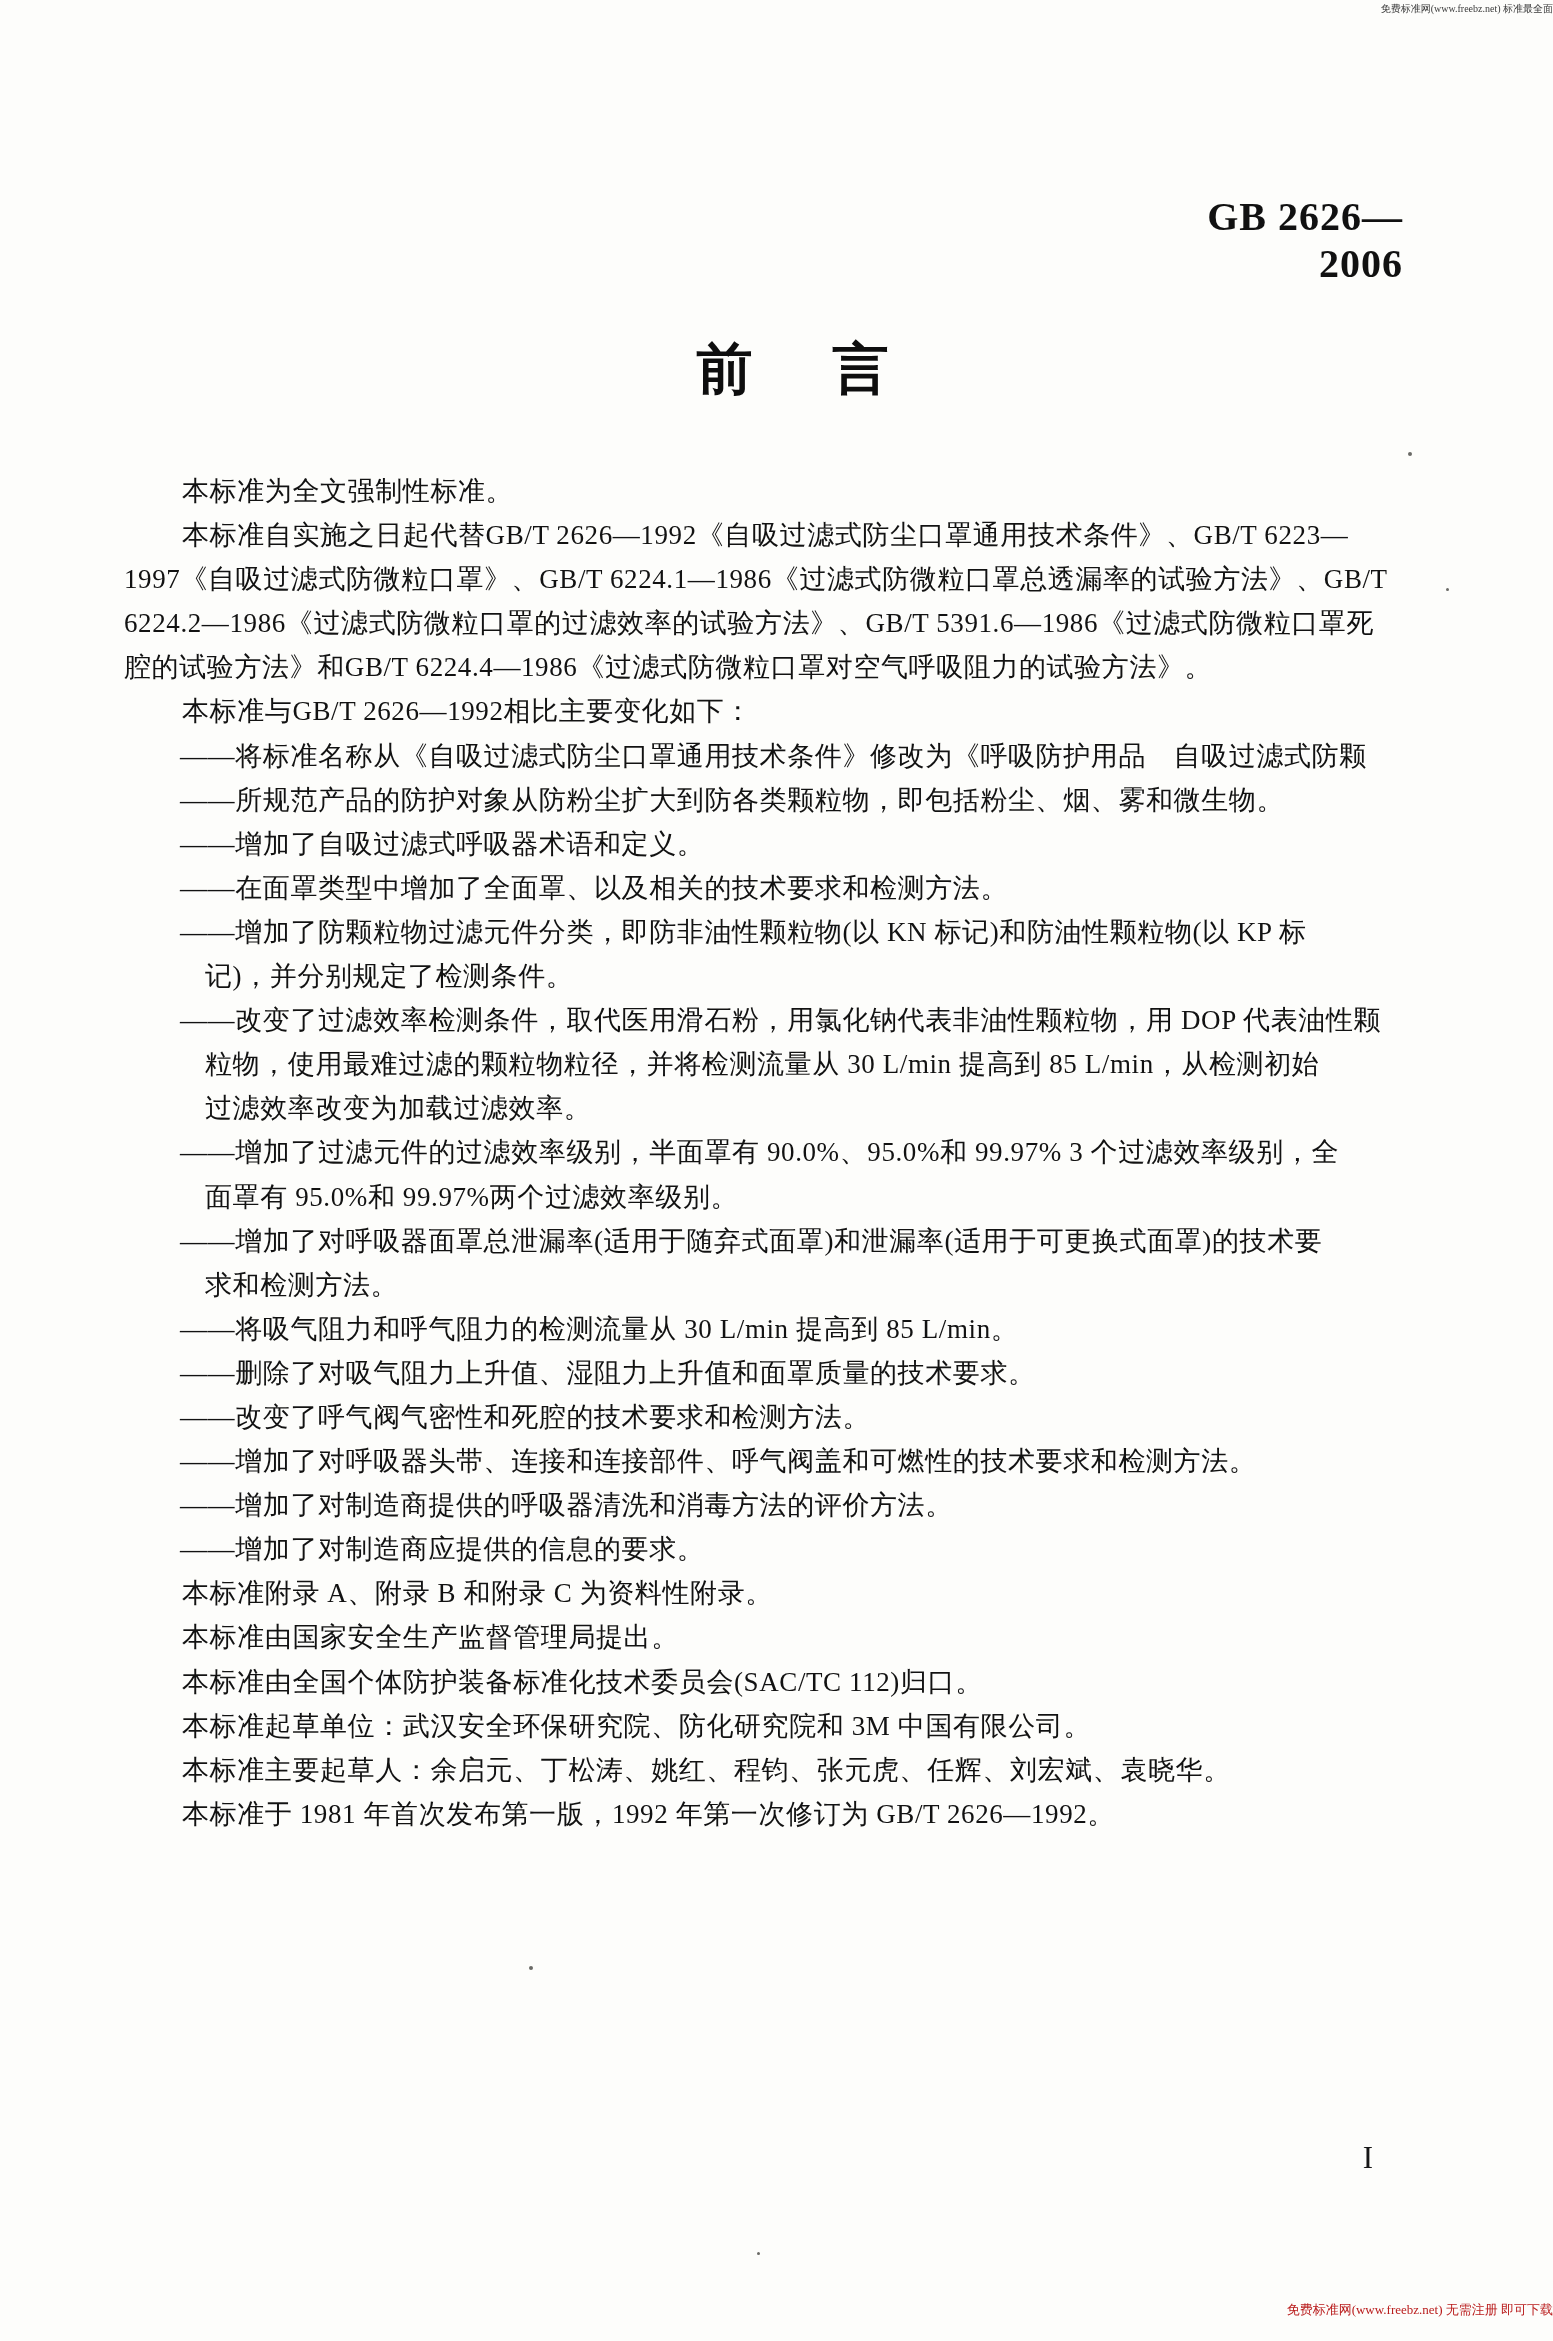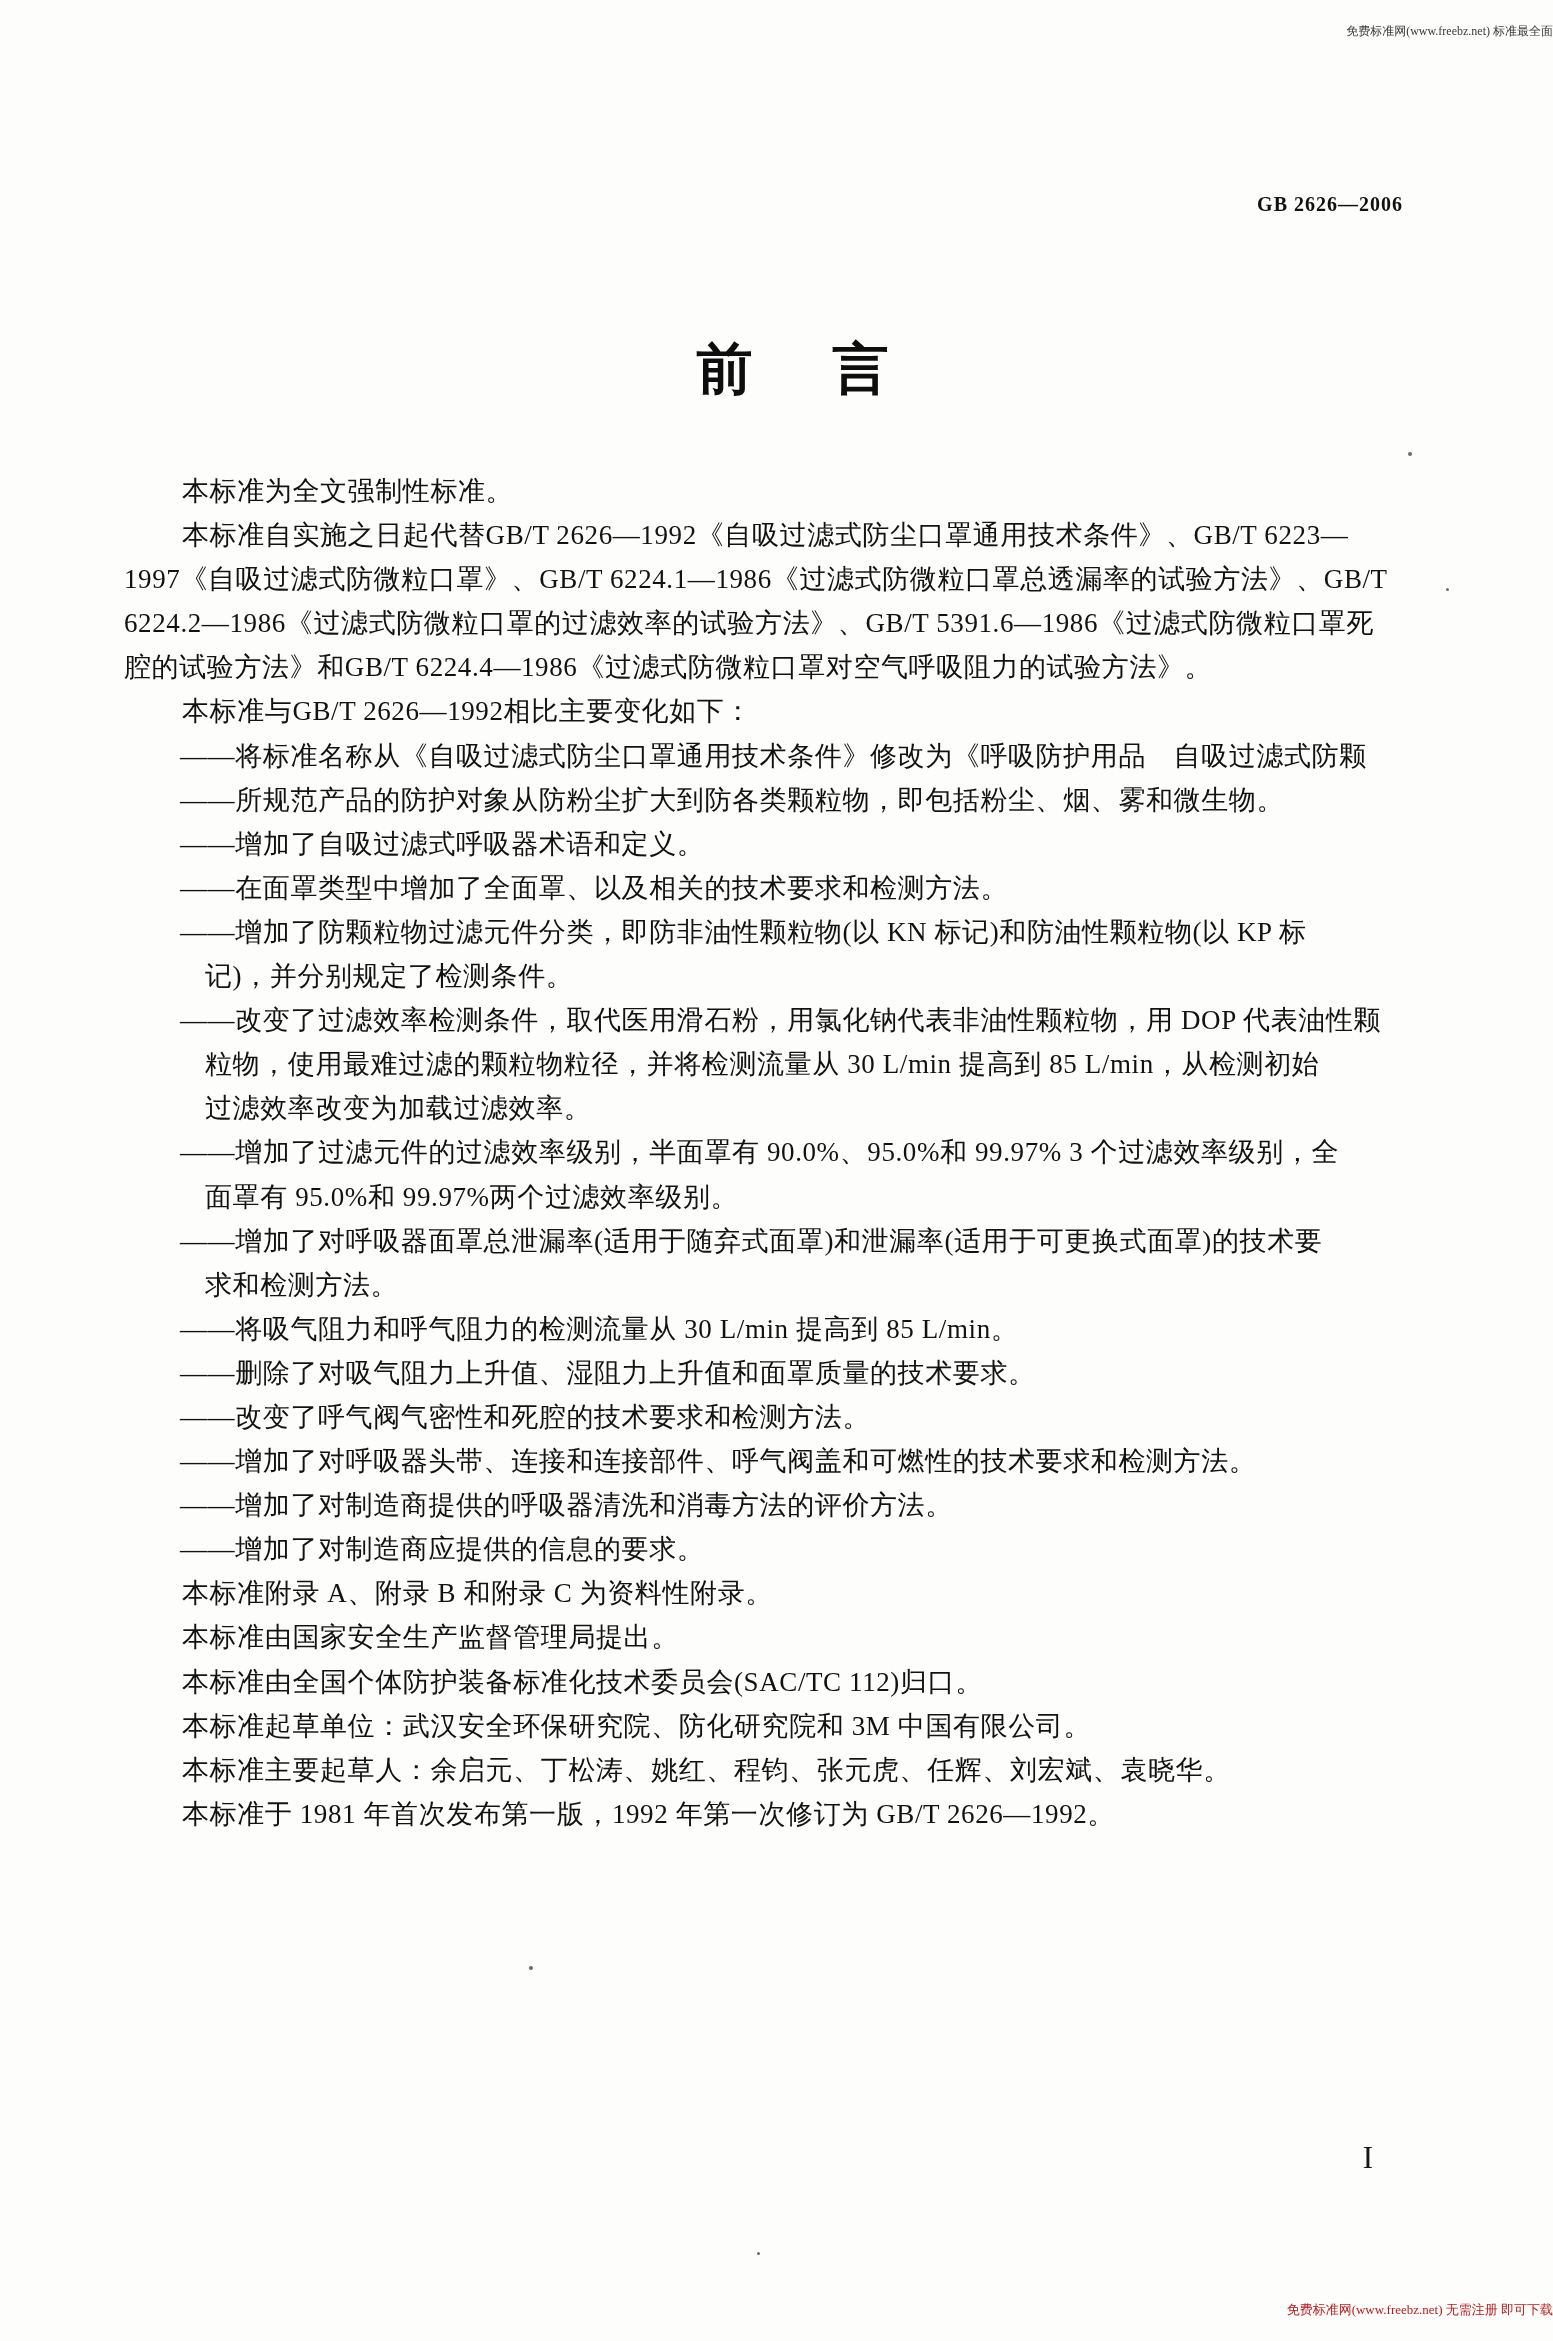--- a/index.html
+++ b/index.html
@@ -12,37 +12,37 @@
     width: 1553px;
     height: 2341px;
     margin: 0 auto;
     background: #fdfdfb;
     overflow: hidden;
     font-family: "Liberation Serif", "DejaVu Serif", serif;
     color: #141414;
   }
   .wm-top {
     position: absolute;
-    top: 24px;
+    top: 2px;
     right: 0px;
     max-width: 275px;
-    font-size: 12px;
+    font-size: 10px;
     line-height: 14px;
     white-space: nowrap;
     overflow: hidden;
     color: #3a3a3a;
     font-family: "Liberation Serif", "DejaVu Serif", serif;
   }
   .std-code {
     position: absolute;
     top: 193px;
     left: 1198px;
     width: 205px;
     text-align: right;
-    font-size: 20px;
+    font-size: 40px;
     font-weight: 700;
     letter-spacing: 1px;
     color: #111;
     font-family: "Liberation Serif", "DejaVu Serif", serif;
   }
   .doc-title {
     position: absolute;
     top: 322px;
     left: 0;
     width: 100%;

